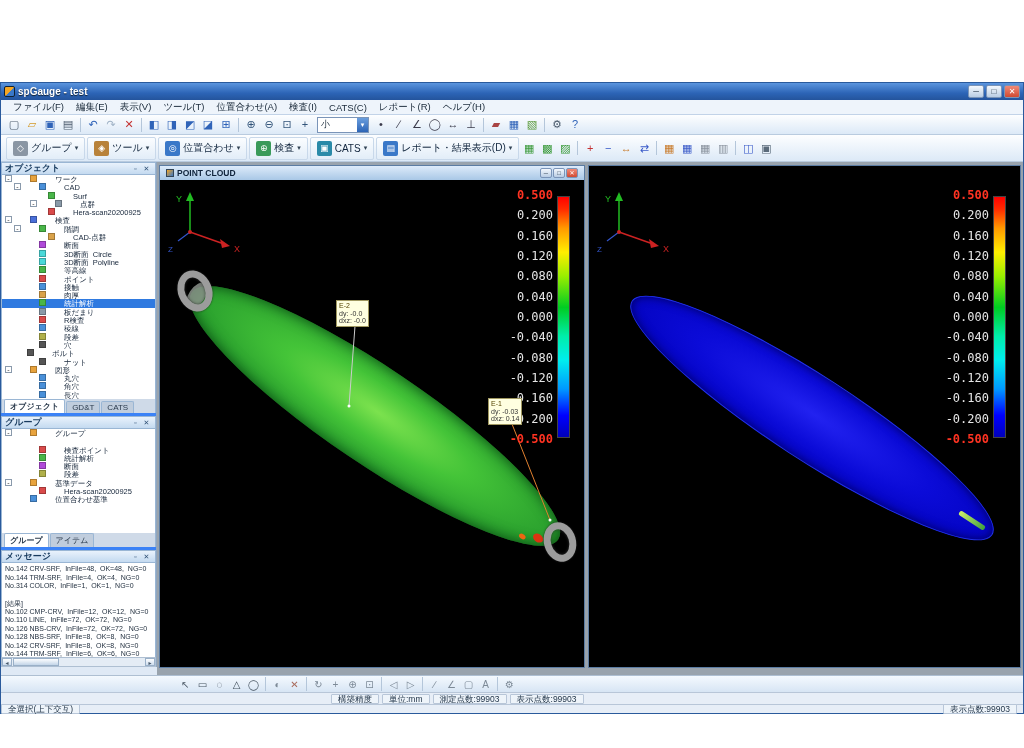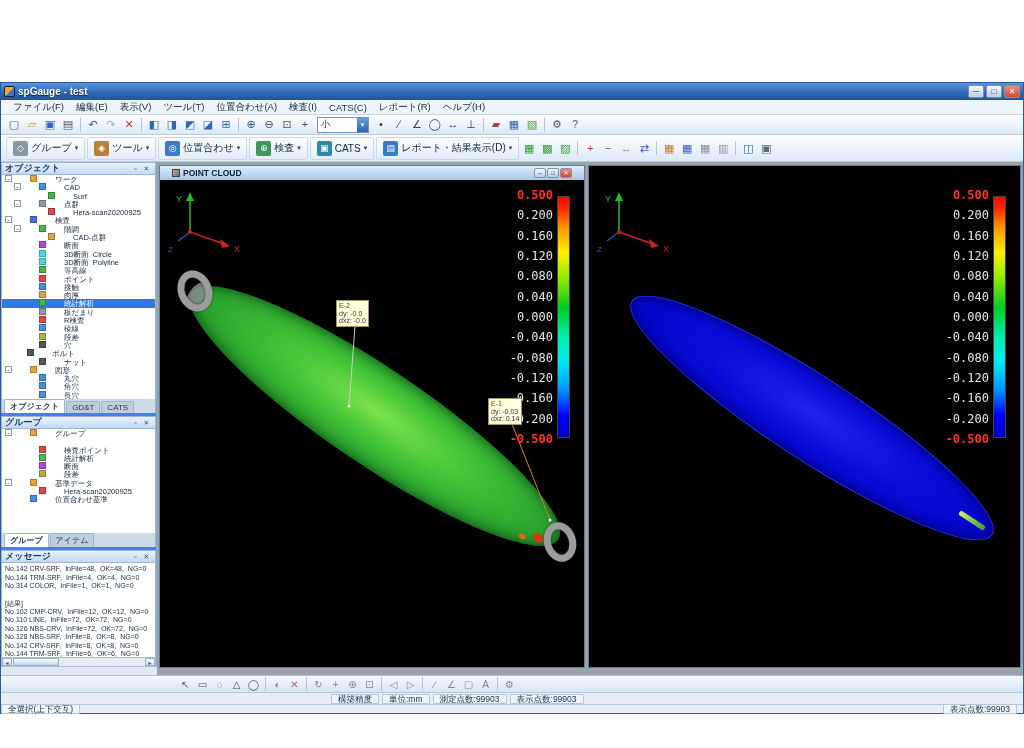--- a/index.html
+++ b/index.html
@@ -90,21 +90,21 @@
   .obj-header { top:0; }   .obj-tree { top:13px; height:224px; }  .obj-tabs { top:237px; }
   .grp-header { top:254px; } .grp-tree { top:267px; height:104px; } .grp-tabs { top:371px; }
   .msg-header { top:388px; } .msg-bodyp { top:401px; height:102px; }
 
   
   .mdi { position:absolute; left:156px; right:0; top:79px; bottom:38px; background:#99a3ad; }
   .viewport { position:absolute; border:1px solid #5b7ca3; background:#000; }
   .vp1 { left:2px; top:3px; width:426px; height:503px; }
   .vp2 { left:431px; top:3px; width:433px; height:503px; }
   .vp-title { height:14px; background:linear-gradient(#ddebfa,#a9c8e6);
-    display:flex; align-items:center; padding:0 12px; font-size:8.5px; color:#10243c; font-weight:bold; }
+    display:flex; align-items:center; padding:0 6px; font-size:8.5px; color:#10243c; font-weight:bold; }
   .vp-ico { width:8px; height:8px; margin-right:3px; background:linear-gradient(135deg,#f5a623,#3a78c8); border:1px solid #345; }
   .vp-title-text { flex:1; white-space:nowrap; overflow:hidden; }
   .vp-btns { display:flex; gap:1px; }
   .vp-btns .wbtn { width:12px; height:10px; font-size:6px; line-height:9px; }
   .vp-body { position:absolute; left:0; top:14px; right:0; bottom:0; background:#000; overflow:hidden; }
 
   .triad { position:absolute; left:6px; top:4px; }
   .leaders { position:absolute; left:0; top:0; pointer-events:none; }
   .leaders .l1 { stroke:#cccccc; stroke-width:1; }
   .leaders .l2 { stroke:#e08030; stroke-width:1; }
@@ -406,21 +406,21 @@
             <span class="tree-icon" style="background-color: rgb(74, 144, 217);"></span>
             <span class="tree-label">CAD</span>
           </div>
 
           <div class="tree-row" style="padding-left: 21px;">
             <span class="expander"></span>
             <span class="tree-icon" style="background-color: rgb(73, 182, 73);"></span>
             <span class="tree-label">Surf</span>
           </div>
 
-          <div class="tree-row" style="padding-left: 12px;">
+          <div class="tree-row" style="padding-left: 28px;">
             <span class="expander">-</span>
             <span class="tree-icon" style="background-color: rgb(138, 154, 168);"></span>
             <span class="tree-label">点群</span>
           </div>
 
           <div class="tree-row" style="padding-left: 21px;">
             <span class="expander"></span>
             <span class="tree-icon" style="background-color: rgb(217, 74, 74);"></span>
             <span class="tree-label">Hera-scan20200925</span>
           </div>

